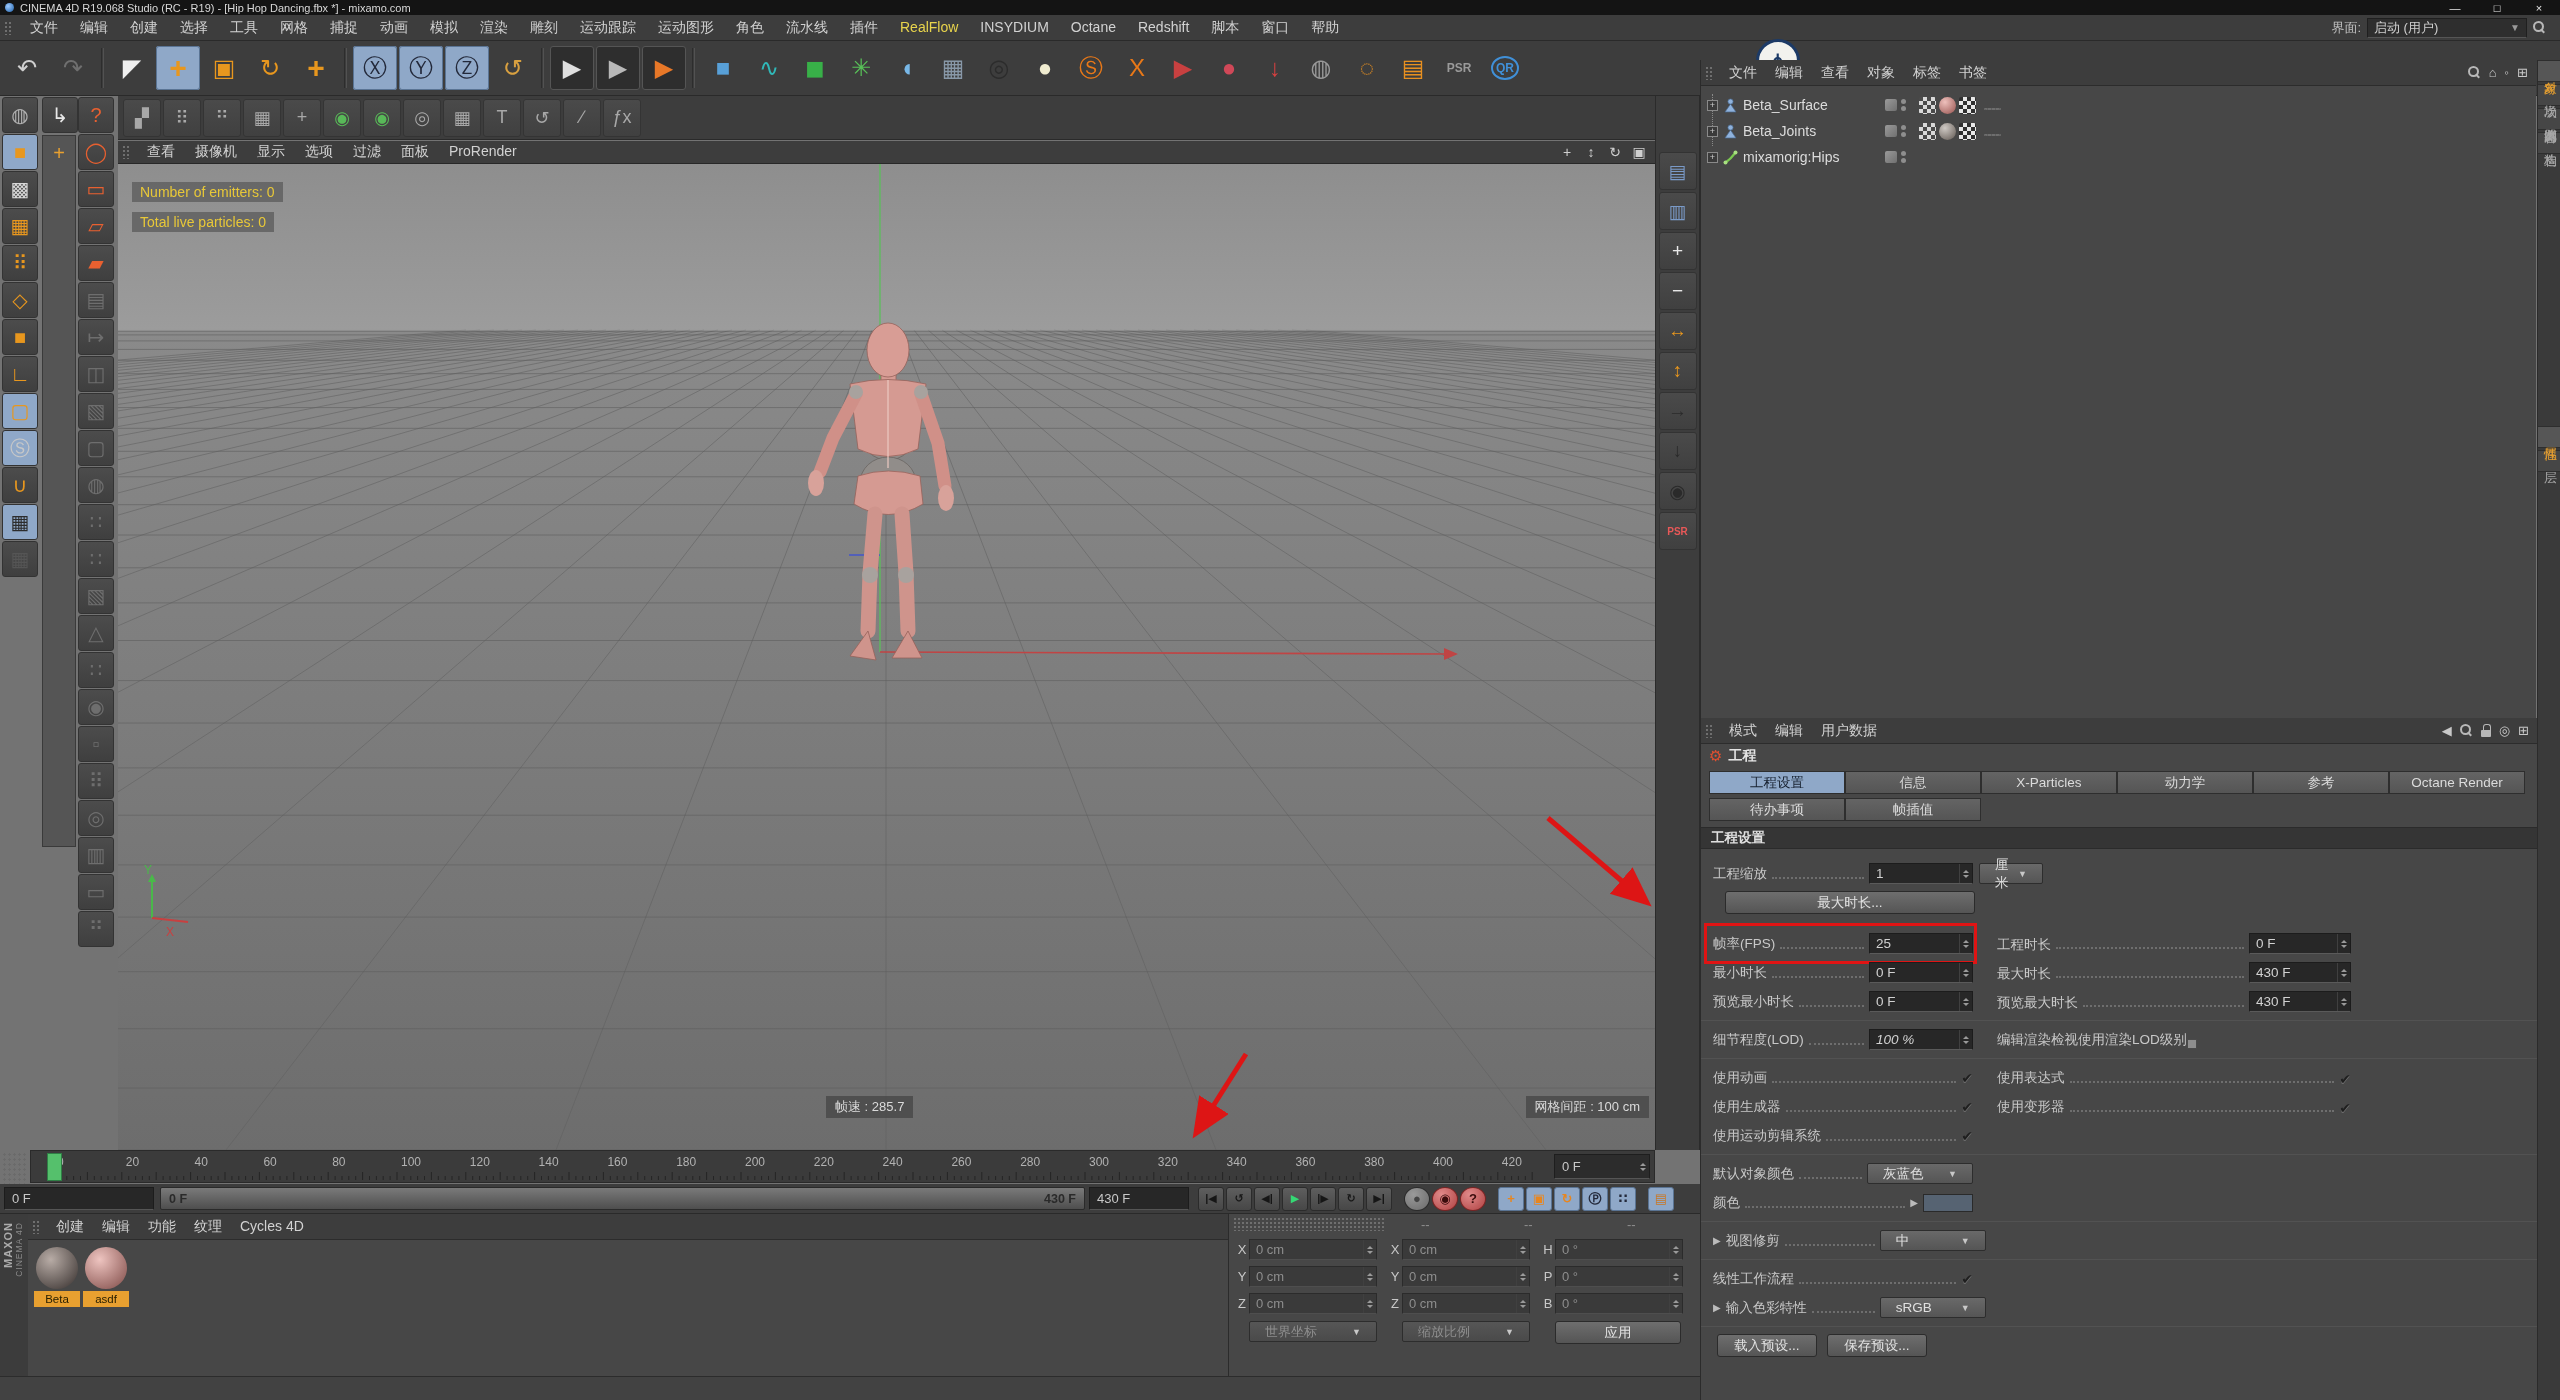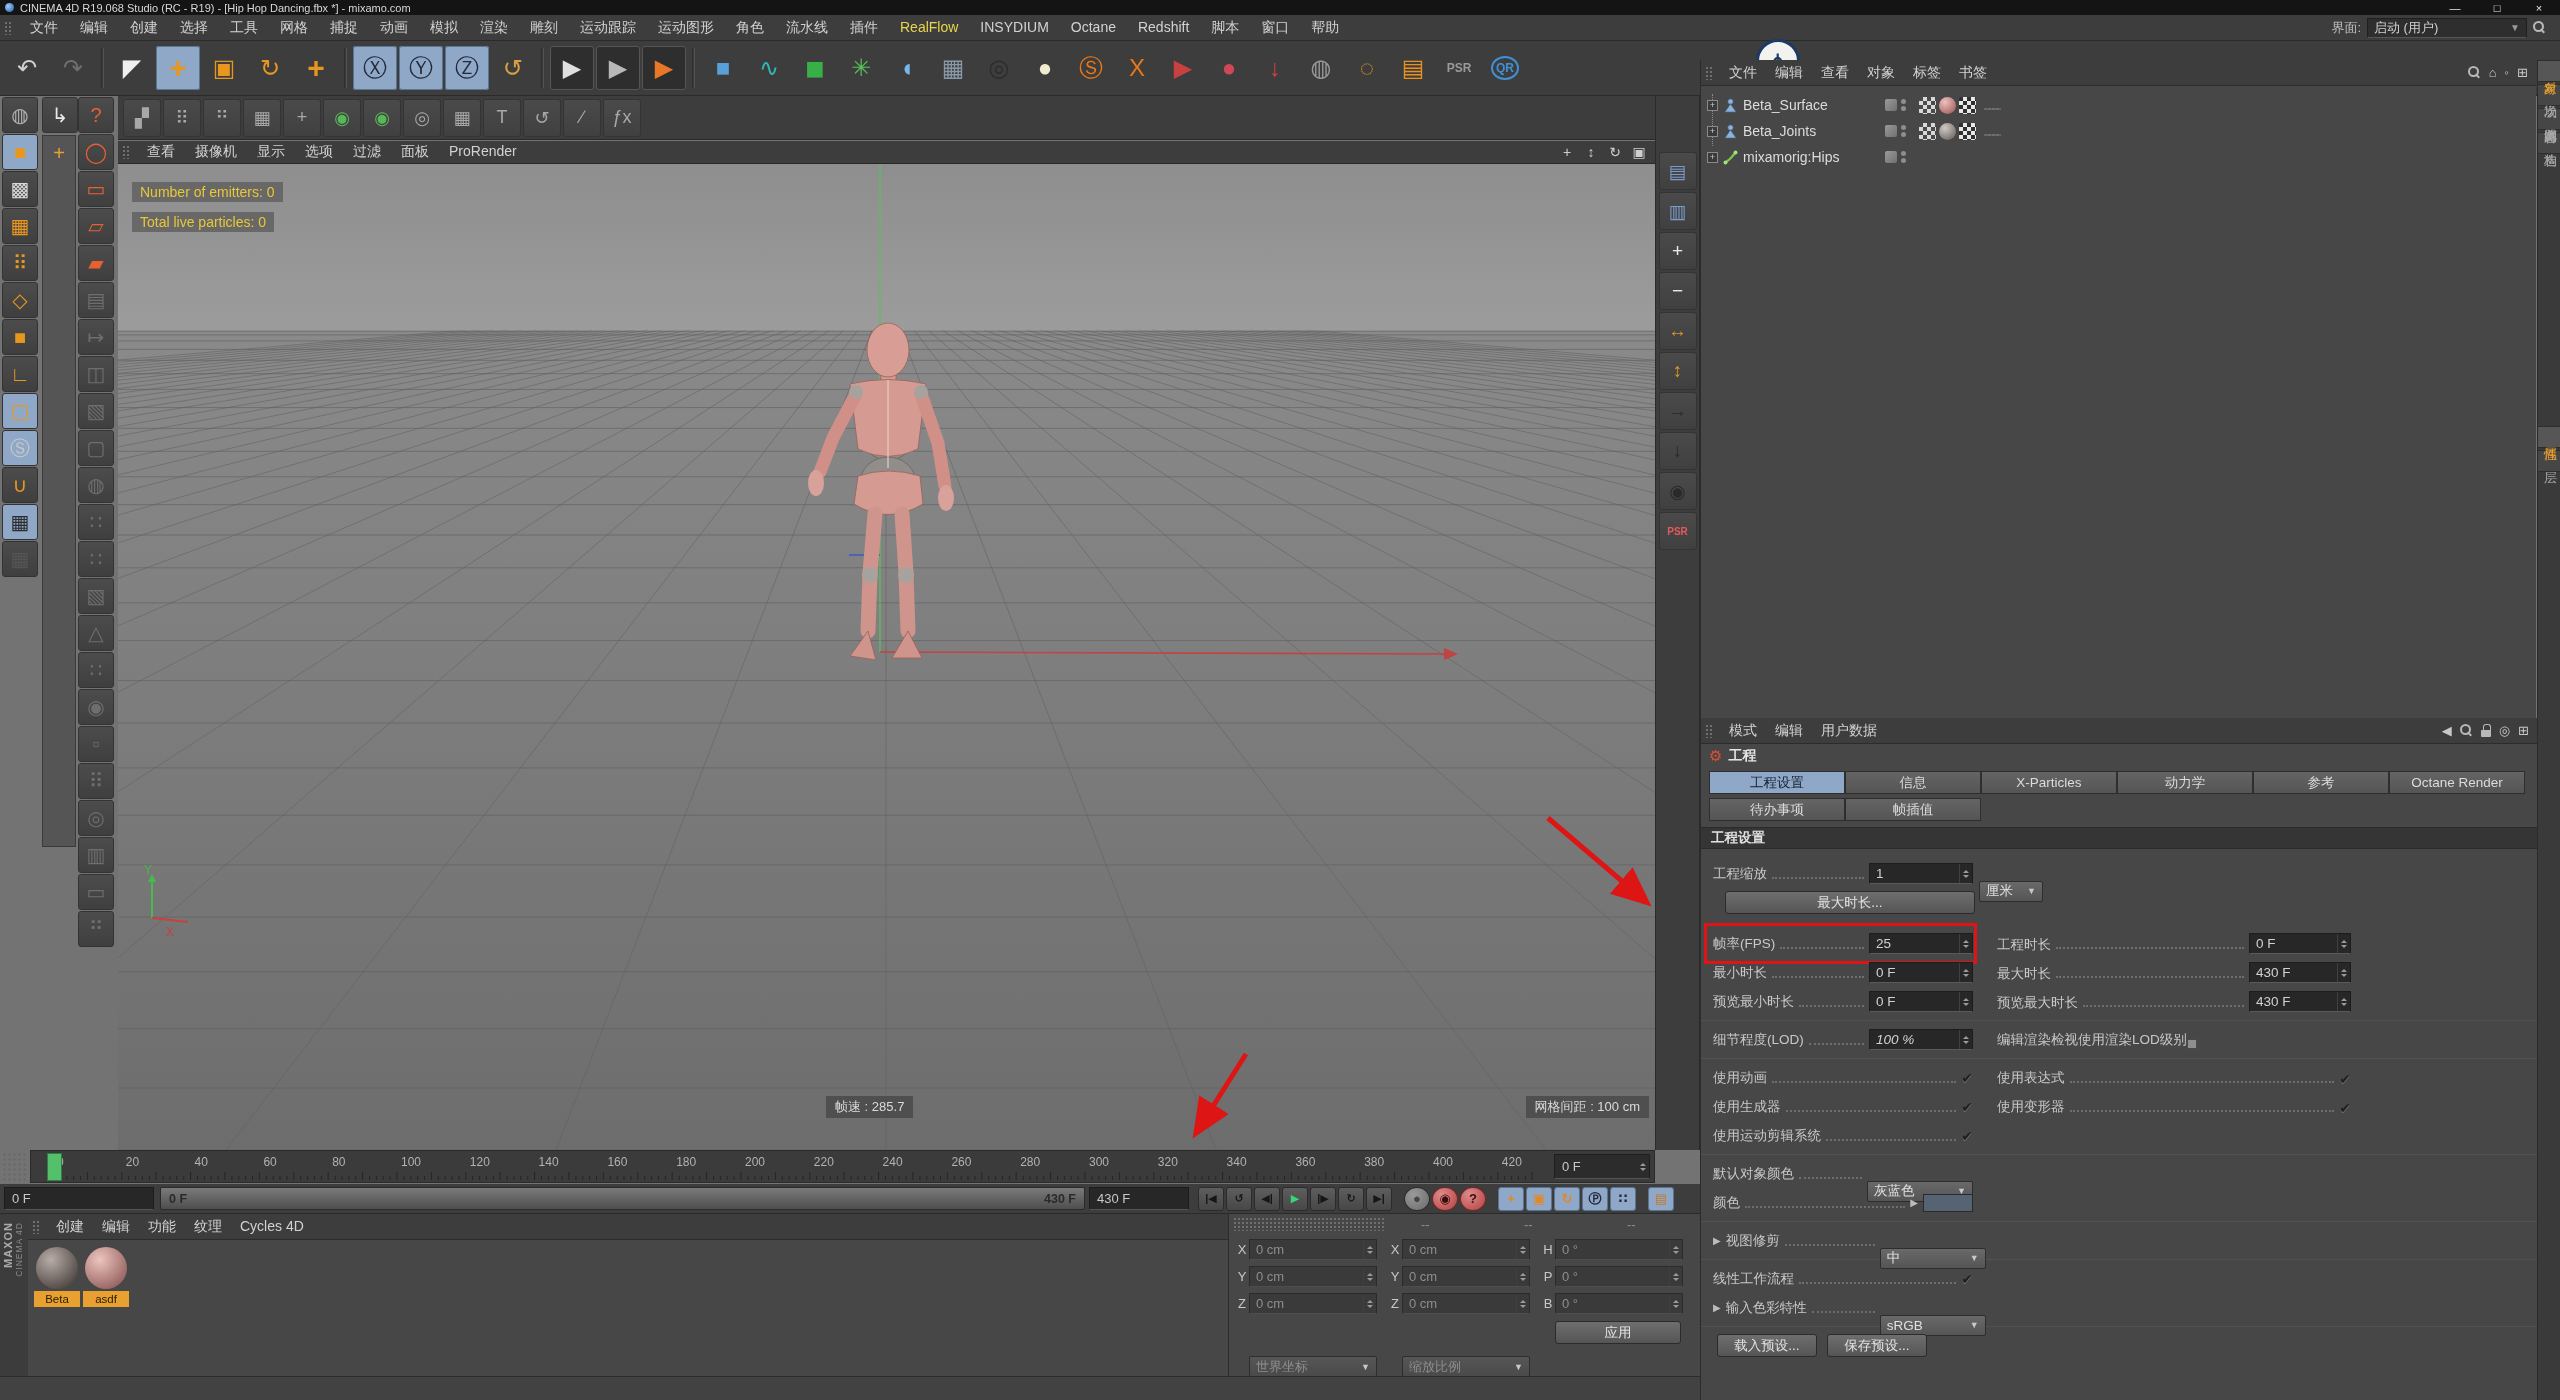--- a/index.html
+++ b/index.html
@@ -96,21 +96,21 @@
   .ardiv{height:1px;background:#373737;border-bottom:1px solid #525252;margin:4px 0;}
   .col-l{width:260px;display:flex;align-items:center;position:relative;}
   .col-r{width:354px;margin-left:24px;display:flex;align-items:flex-end;}
   .lbl{white-space:nowrap;flex:none;}
   .dots{flex:1;border-bottom:2px dotted #6e6e6e;margin:0 5px;height:1px;align-self:center;transform:translateY(4px);}
   .fld{height:21px;background:#272727;border:1px solid #1c1c1c;border-bottom-color:#5a5a5a;color:#d2d2d2;display:flex;align-items:center;padding-left:6px;position:relative;flex:none;}
   .fld .spin{margin-left:auto;width:13px;align-self:stretch;border-left:1px solid #404040;display:flex;flex-direction:column;align-items:center;justify-content:center;}
   .fld .spin i{width:0;height:0;border:3px solid transparent;}
   .fld .spin i.u{border-bottom-color:#9a9a9a;margin-bottom:1px;}
   .fld .spin i.d{border-top-color:#9a9a9a;margin-top:1px;}
-  .dd{height:21px;background:linear-gradient(#696969,#555);border:1px solid #2d2d2d;border-radius:2px;color:#e0e0e0;display:flex;align-items:center;padding:0 6px;flex:none;margin-top:35px;}
+  .dd{height:21px;background:linear-gradient(#696969,#555);border:1px solid #2d2d2d;border-radius:2px;color:#e0e0e0;display:flex;align-items:center;padding:0 15px;flex:none;}
   .dd .arr{margin-left:auto;color:#c8c8c8;font-size:9px;padding-left:6px;}
   .chk{color:#1f1f1f;font-size:14px;font-weight:bold;text-shadow:0 1px 0 rgba(255,255,255,.25);flex:none;}
   .chkbox{width:10px;height:10px;background:#8e8e8e;border:1px solid #4a4a4a;flex:none;}
   .btn{height:23px;background:linear-gradient(#6e6e6e,#555);border:1px solid #2b2b2b;border-radius:3px;color:#e2e2e2;font-size:13.5px;display:flex;align-items:center;justify-content:center;flex:none;}
   .swatch{width:50px;height:18px;border:1px solid #2a2a2a;flex:none;}
   .exp-arr{color:#bbb;font-size:10px;margin-right:5px;flex:none;}
   .hl-red::after{content:"";position:absolute;left:-9px;top:-10px;right:-4px;bottom:-10px;border:3px solid #e01414;pointer-events:none;}
   
   .rtabs{left:2537px;top:60px;width:23px;height:1340px;background:#3a3a3a;border-left:1px solid #2b2b2b;}
   .rtab{writing-mode:vertical-rl;padding:10px 3px;color:#a8a8a8;font-size:13px;background:#464646;border:1px solid #2e2e2e;border-left:none;margin-bottom:2px;white-space:nowrap;}

